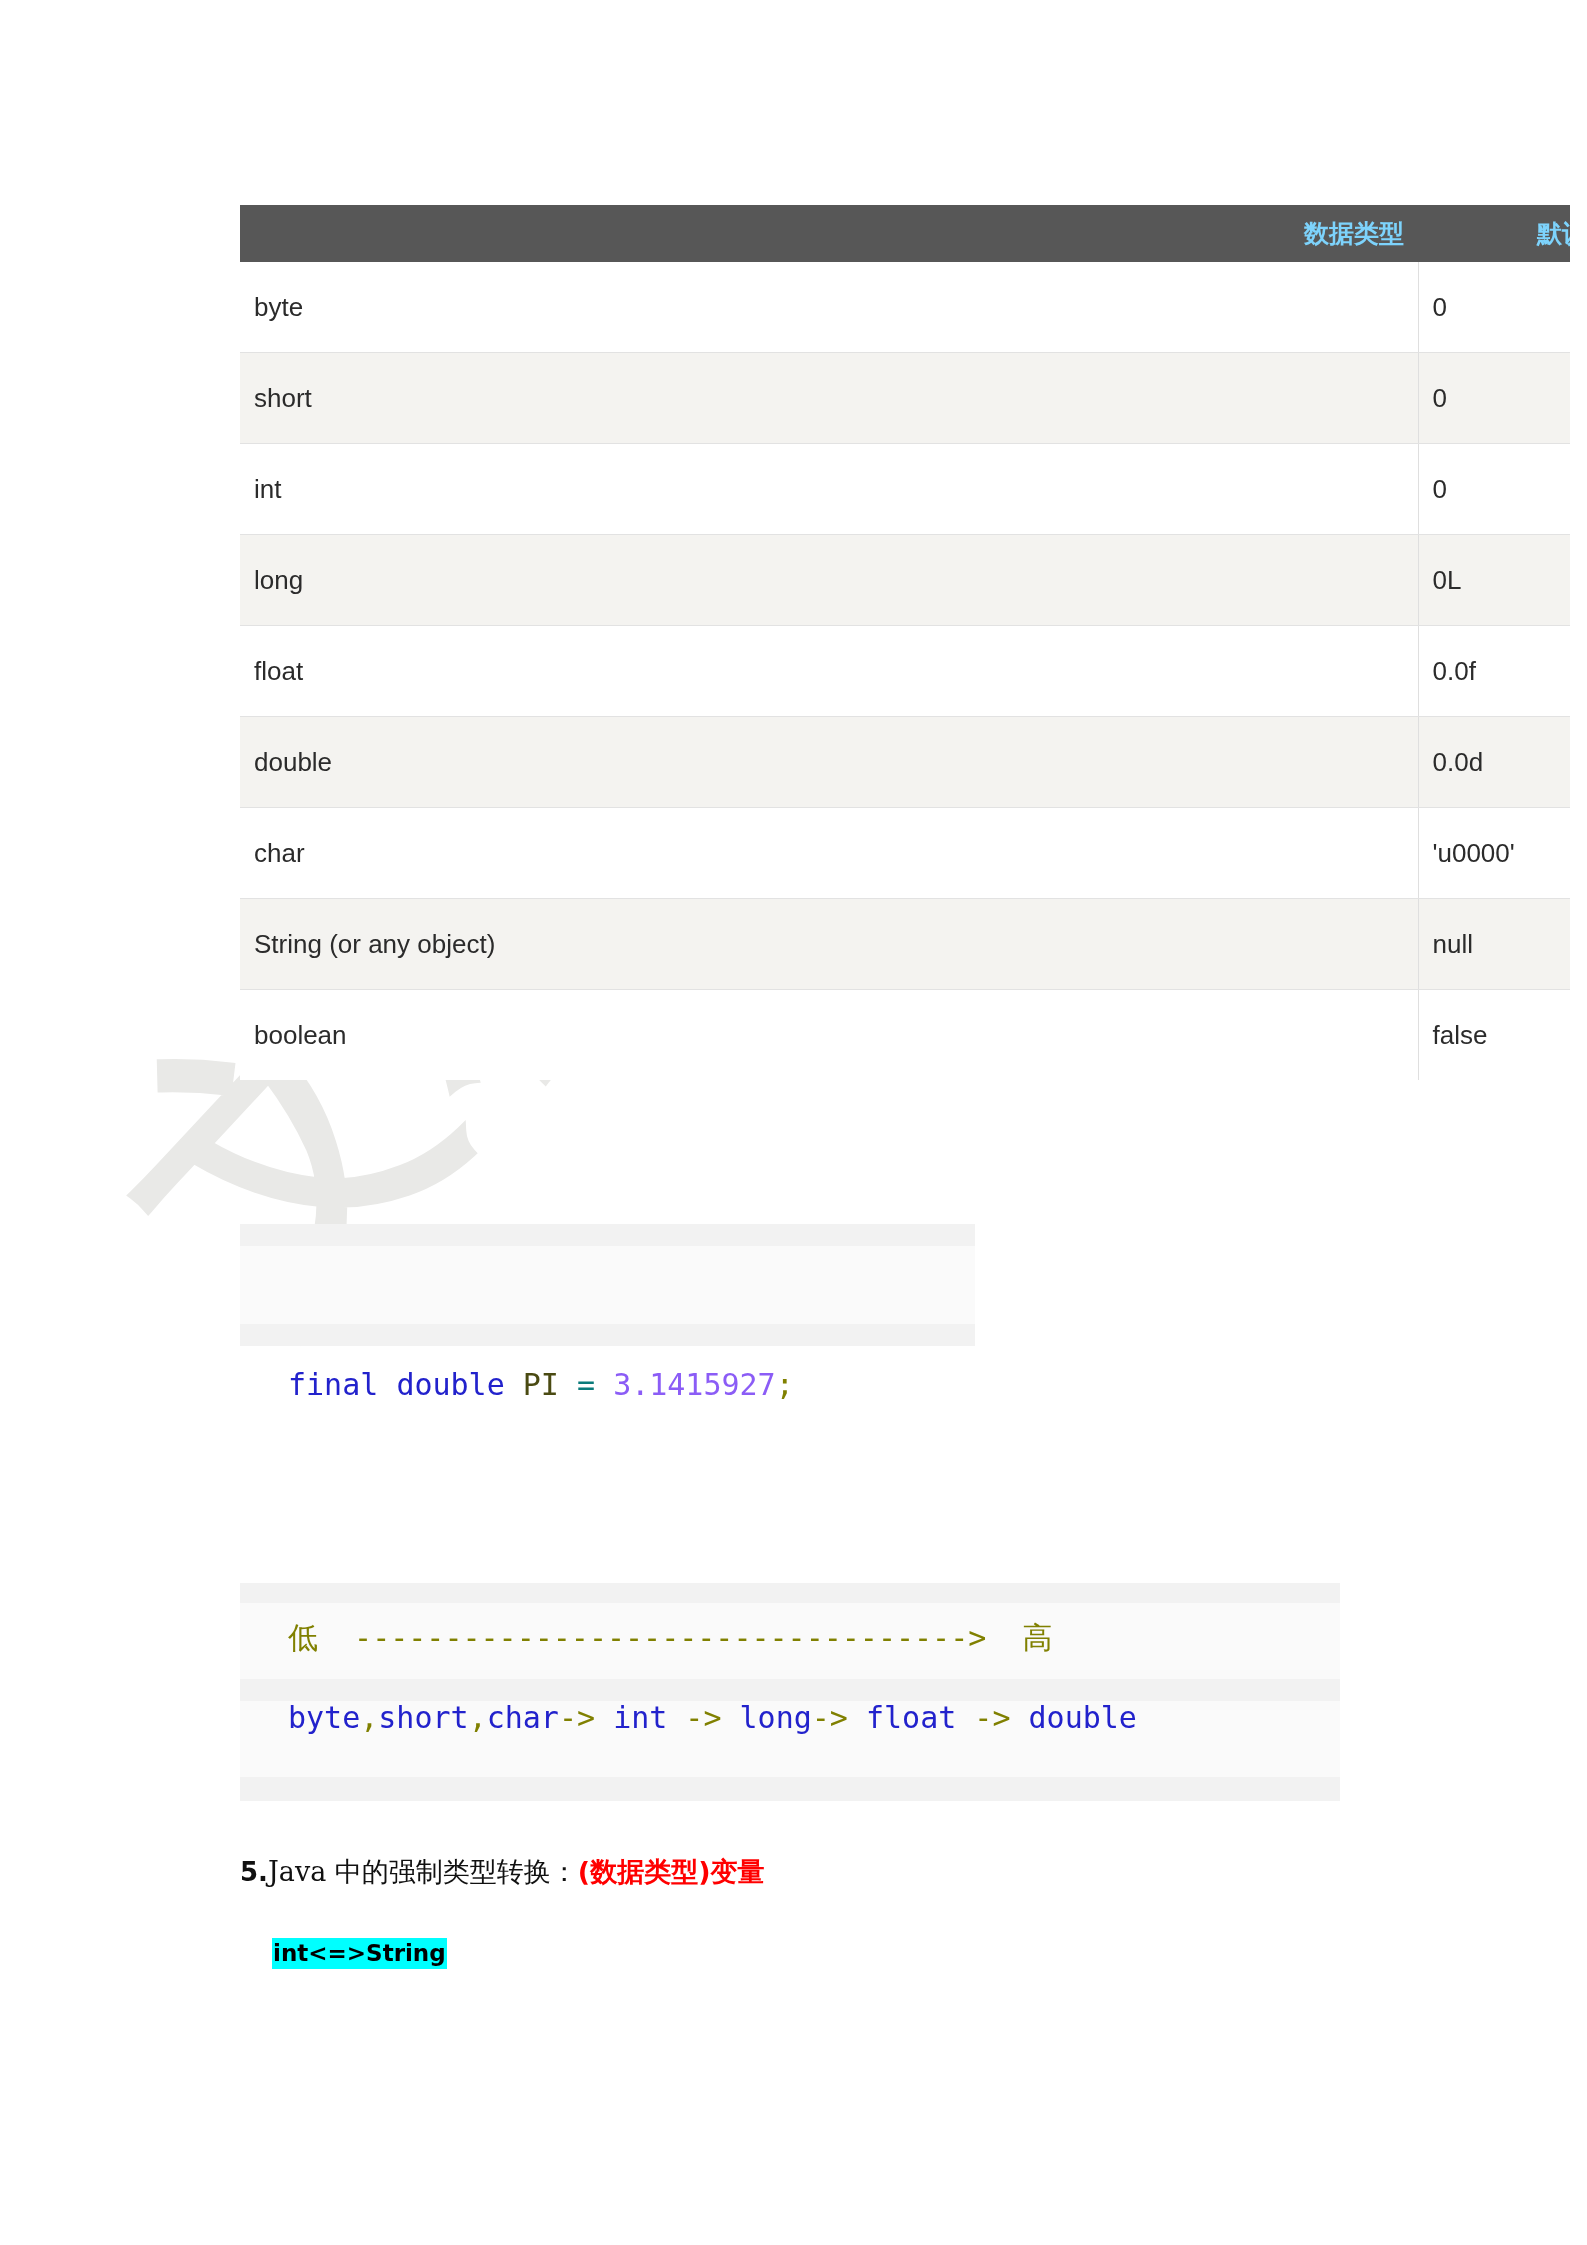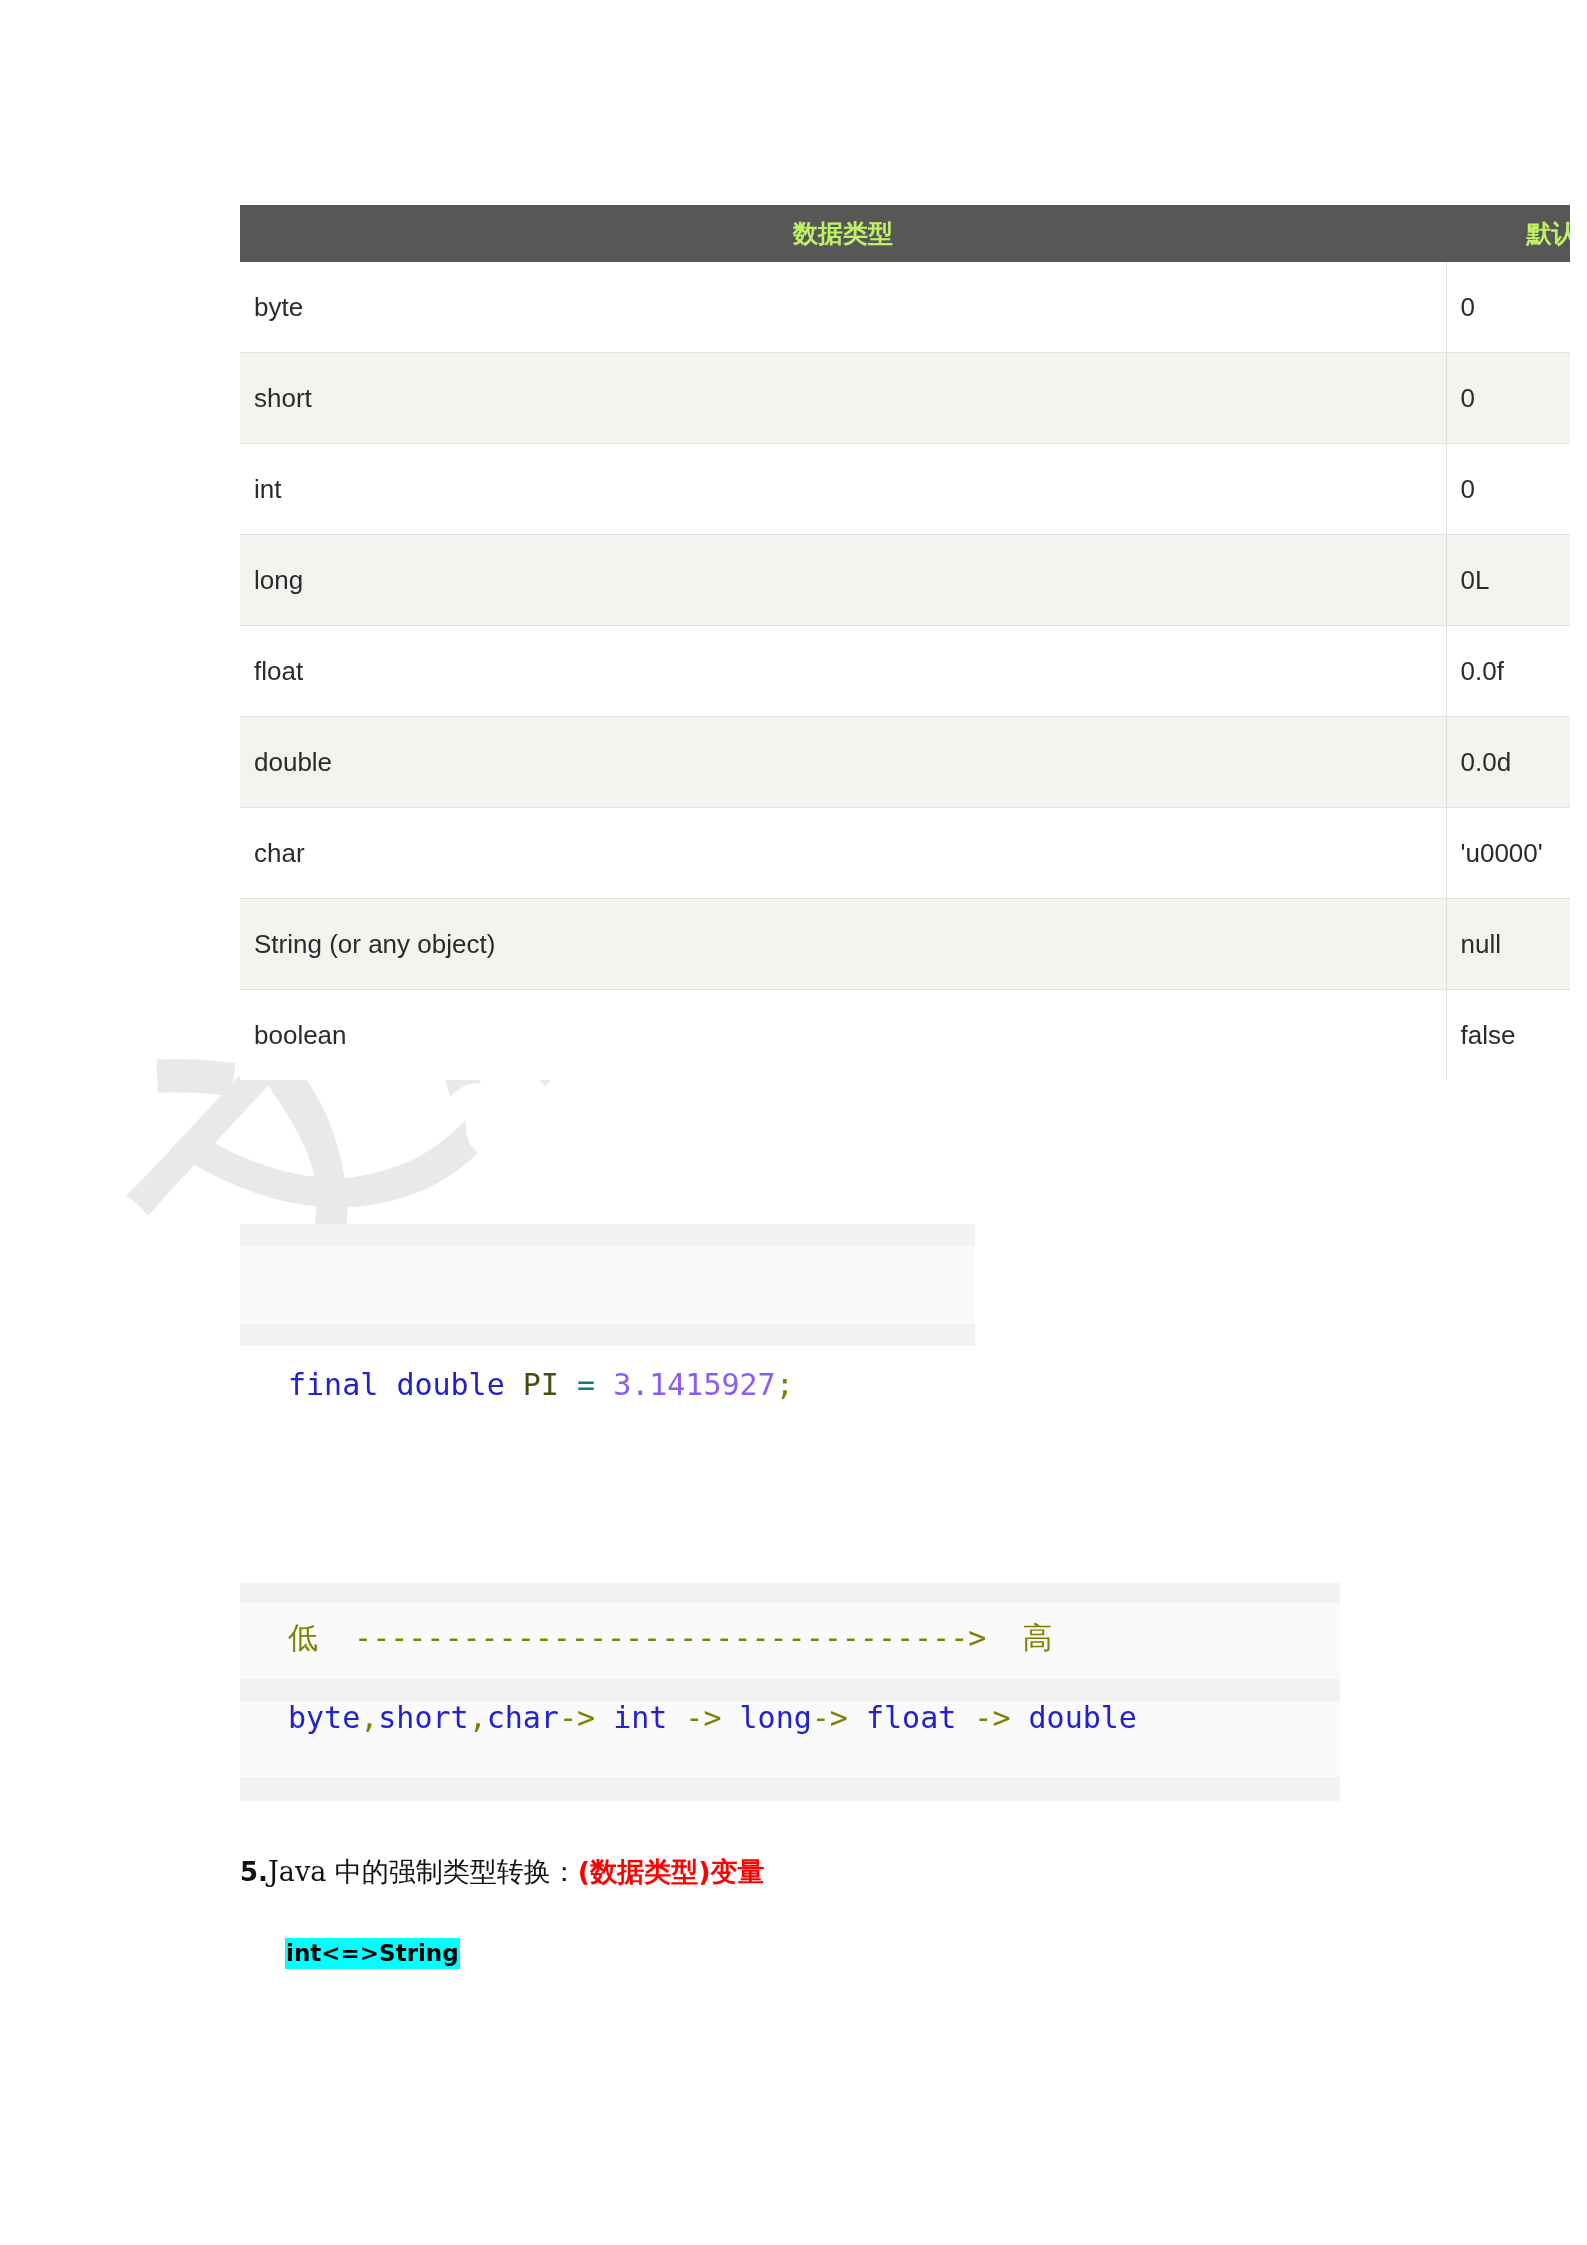--- a/index.html
+++ b/index.html
@@ -59,25 +59,25 @@
     overflow: hidden;
   }
   table.dtable {
     border-collapse: collapse;
     width: 1330px;
     table-layout: fixed;
     font-size: 25px;
   }
   table.dtable th {
     background: #575757;
-    color: #bef264;
+    color: #7dd3fc;
     font-weight: bold;
     font-size: 25px;
-    text-align: center;
-    padding: 12px 28px;
+    text-align: right;
+    padding: 12px 14px;
     height: 26px;
     font-family: "DejaVu Sans", sans-serif;
   }
   table.dtable th.col-type { width: 1150px; }
   table.dtable th.col-val  { width: 180px; }
 
   table.dtable td {
     padding: 22px 14px;
     height: 46px;
     vertical-align: middle;
@@ -121,21 +121,21 @@
     font-weight: normal;
   }
 
   #sec3-head { left: 240px; top: 1157px; }
   #sec3-note { left: 240px; top: 1393px; }
   #sec4-head { left: 240px; top: 1524px; }
   #sec5-head { left: 240px; top: 1854px; }
 
   .hl-line {
     position: absolute;
-    left: 253px;
+    left: 240px;
     top: 1940px;
     font-family: "DejaVu Sans", sans-serif;
     font-weight: bold;
     font-size: 23px;
     color: #000000;
     padding-left: 32px;
   }
   .hl-line .hl {
     background: #00ffff;
     padding: 2px 1px 3px 1px;

